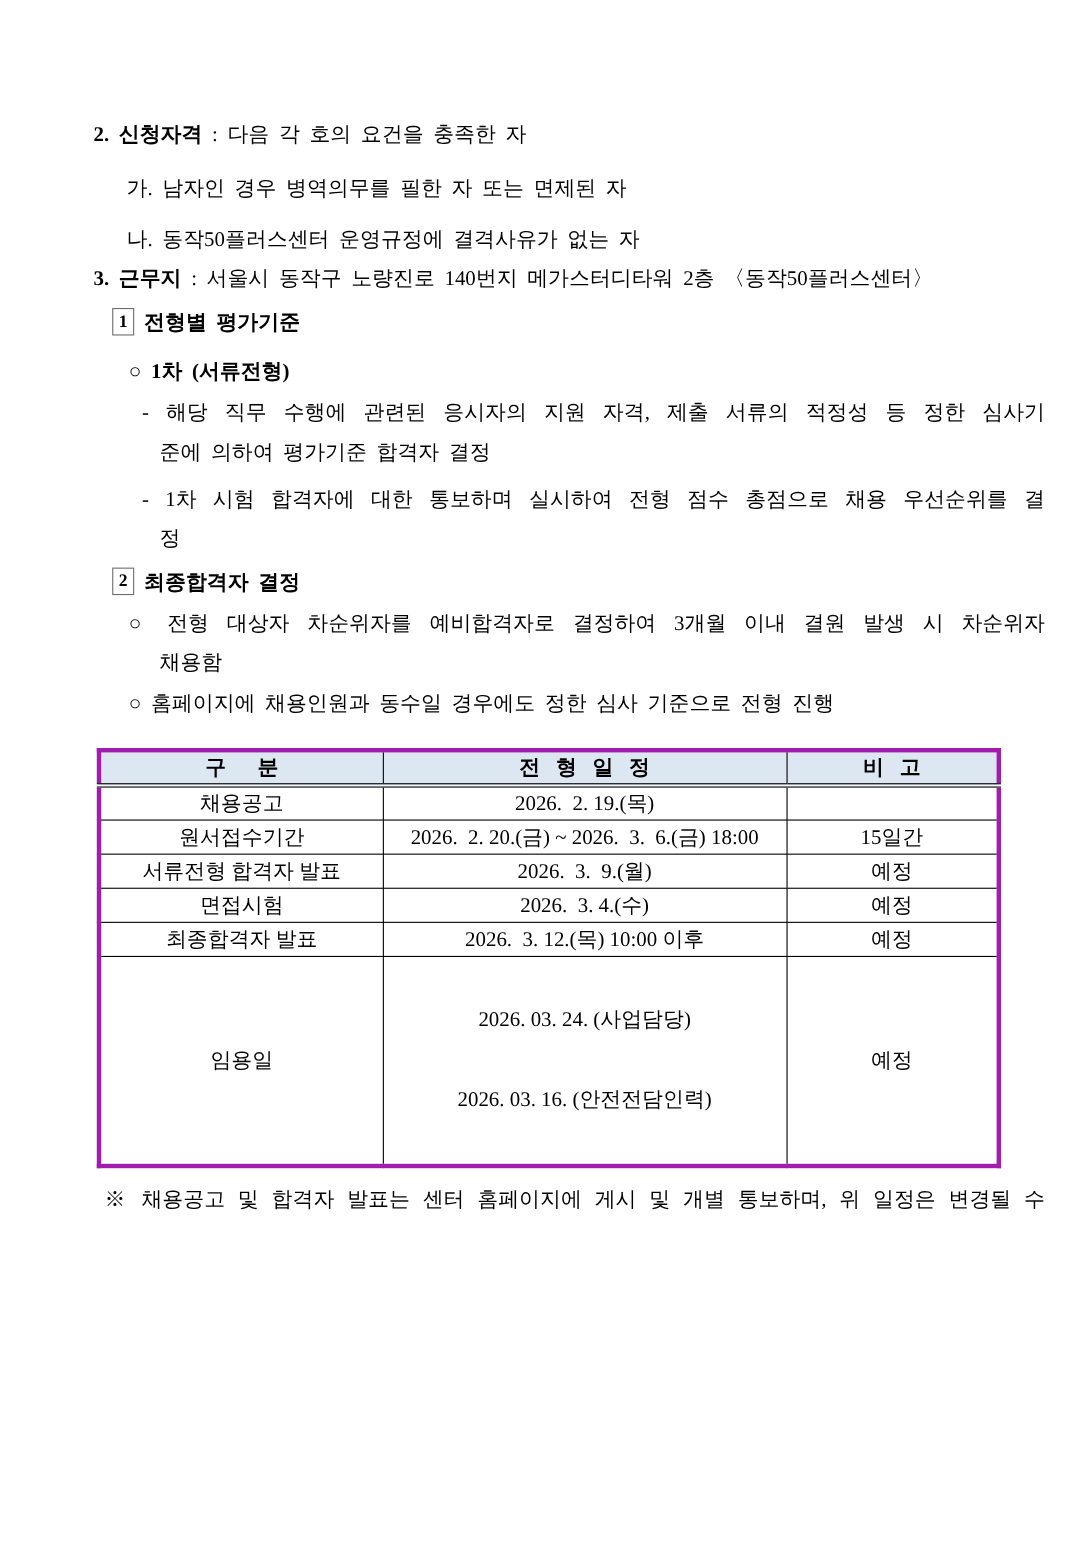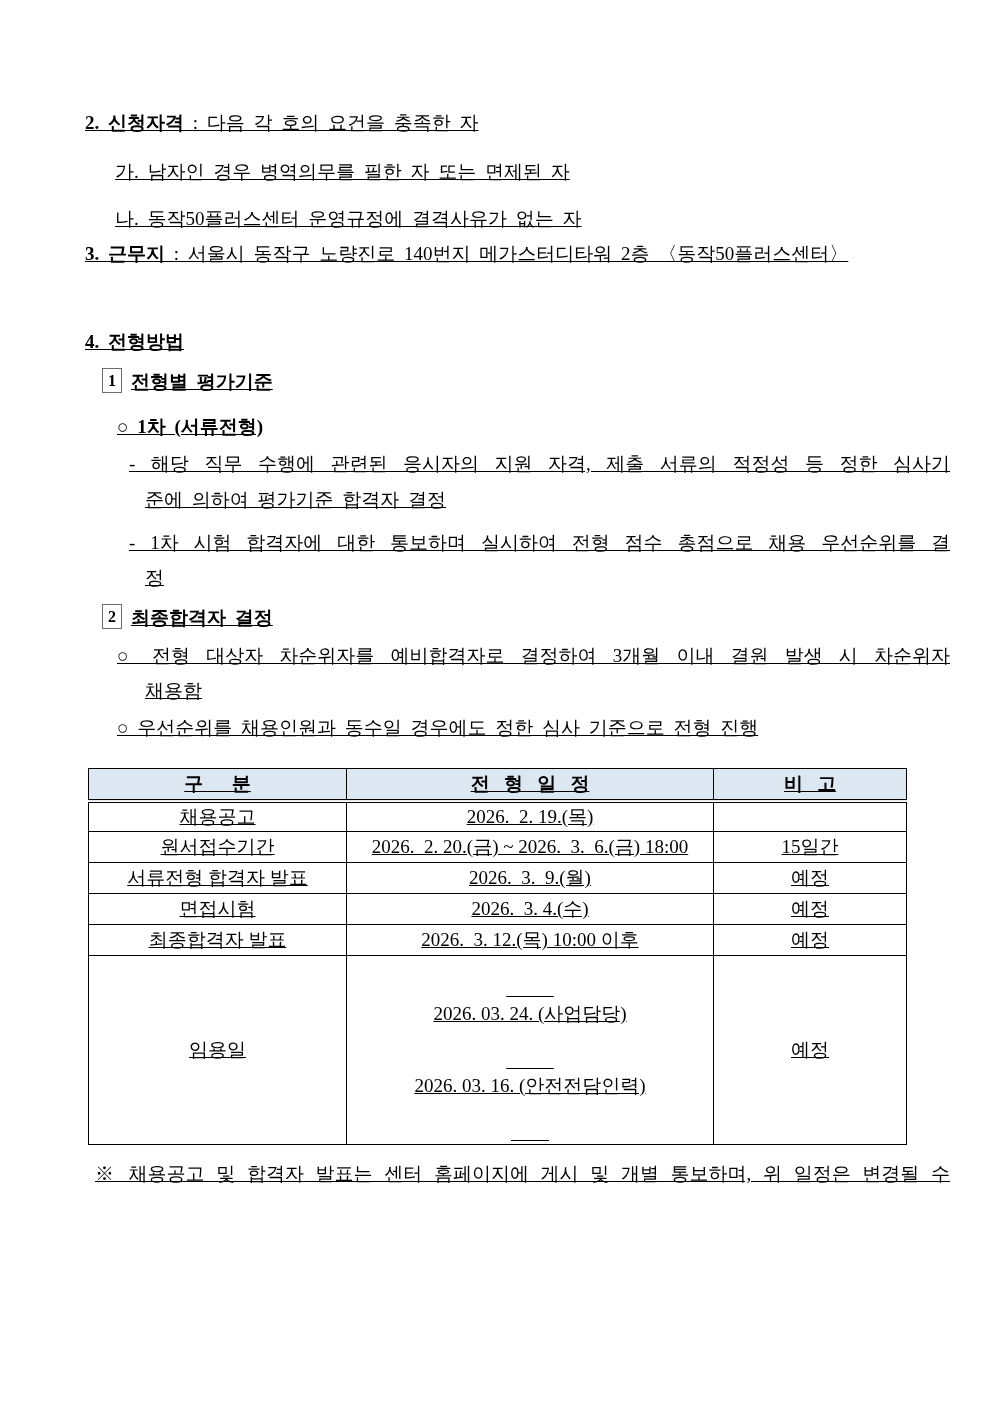--- a/index.html
+++ b/index.html
@@ -9,21 +9,20 @@
     font-family: "Liberation Serif", "DejaVu Serif", serif;
     color: #000000;
   }
   .page {
     position: relative;
     width: 992px;
     height: 1240px;
     background: #ffffff;
     padding: 105px 42px 0 85px;
     overflow: hidden;
-    text-decoration: underline;
   }
   .line {
     font-size: 19px;
     line-height: 35px;
     word-spacing: 4px;
     white-space: normal;
   }
   .b { font-weight: bold; }
   
   .jl { text-align: justify; text-align-last: justify; }
@@ -58,21 +57,21 @@
   .mt0  { margin-top: 0;    }
   .mt7  { margin-top: 7px;  }
   .mt3  { margin-top: 3px;  }
   .mt35 { margin-top: 35px; }
   
   table.sched {
     border-collapse: collapse;
     table-layout: fixed;
     width: 818px;
     margin: 23px 0 0 3px;
-    border: 1px solid #a21caf;
+    border: 4px solid #a21caf;
   }
   table.sched th, table.sched td {
     border: 1px solid #000000;
     text-align: center;
     vertical-align: middle;
     font-size: 19px;
     white-space: pre-wrap;
     padding: 0 2px;
     height: 31px;
   }
@@ -96,39 +95,38 @@
     <span>: 다음 각 호의 요건을 충족한 자</span>
   </div>
   <div class="line ind-item mt14">가. 남자인 경우 병역의무를 필한 자 또는 면제된 자</div>
   <div class="line ind-item mt12">나. 동작50플러스센터 운영규정에 결격사유가 없는 자</div>
 
   <div class="line mt61">
     <span class="b">3. 근무지</span>
     <span>: 서울시 동작구 노량진로 140번지 메가스터디타워 2층 〈동작50플러스센터〉</span>
   </div>
 
-  <div class="line b mt53">4. 전형방법</div>
 
   <div class="line ind-box mt5">
     <span class="boxnum">1</span><span class="b">전형별 평가기준</span>
   </div>
 
   <div class="line b ind-bullet mt10">○ 1차 (서류전형)</div>
   <div class="line ind-dash jl mt2">- 해당 직무 수행에 관련된 응시자의 지원 자격, 제출 서류의 적정성 등 정한 심사기</div>
   <div class="line ind-cont mt1">준에 의하여 평가기준 합격자 결정</div>
 
   <div class="line ind-dash jl mt8">- 1차 시험 합격자에 대한 통보하며 실시하여 전형 점수 총점으로 채용 우선순위를 결</div>
   <div class="line ind-cont mt0">정</div>
 
   <div class="line ind-box mt5">
     <span class="boxnum">2</span><span class="b">최종합격자 결정</span>
   </div>
   <div class="line ind-bullet jl mt3">○ 전형 대상자 차순위자를 예비합격자로 결정하여 3개월 이내 결원 발생 시 차순위자</div>
   <div class="line ind-cont mt0">채용함</div>
-  <div class="line ind-bullet mt2">○ 우선순위를 채용인원과 동수일 경우에도 정한 심사 기준으로 전형 진행</div>
+  <div class="line ind-bullet mt2">○ 홈페이지에 채용인원과 동수일 경우에도 정한 심사 기준으로 전형 진행</div>
 
 
   <table class="sched">
     <colgroup>
       <col style="width:258px">
       <col style="width:367px">
       <col style="width:193px">
     </colgroup>
     <thead>
       <tr style="background-color: rgb(221, 231, 242);">

